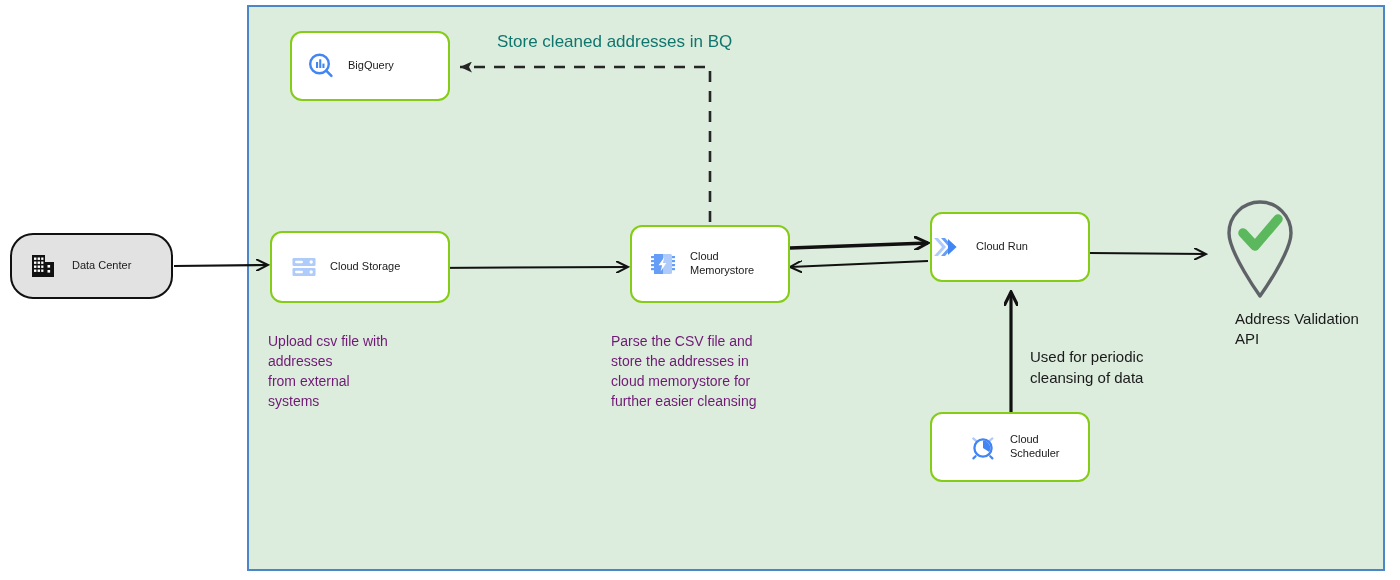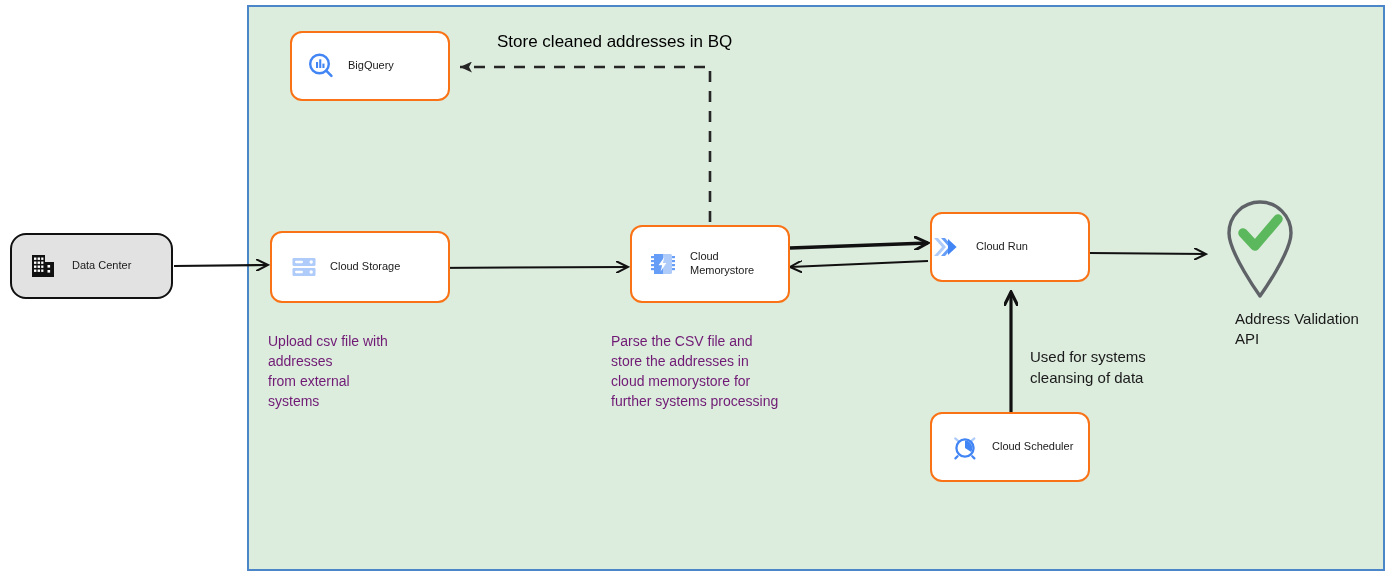--- a/index.html
+++ b/index.html
@@ -31,21 +31,21 @@
   
   .node {
     position: absolute;
     box-sizing: border-box;
     display: flex;
     align-items: center;
     border-radius: 12px;
   }
   .node.gcp {
     background: #ffffff;
-    border: 2px solid #f97316;
+    border: 2px solid #84cc16;
   }
   .node.onprem {
     background: #e2e2e2;
     border: 2.5px solid #111111;
     border-radius: 16px;
   }
   .node-icon {
     flex: 0 0 auto;
     display: flex;
     align-items: center;
@@ -65,21 +65,21 @@
     top: 0;
     width: 1400px;
     height: 580px;
     pointer-events: none;
   }
 
   
   .edge-label {
     position: absolute;
     font-size: 17px;
-    color: #000000;
+    color: #0f766e;
     line-height: 1.32;
     white-space: pre-line;
   }
   .note {
     position: absolute;
     font-size: 14px;
     color: #701a75;
     line-height: 1.42;
     white-space: pre-line;
   }
@@ -146,21 +146,21 @@
 
     <g>
       <line x1="1011" y1="418" x2="1011" y2="292" stroke="#111111" stroke-width="3.2" marker-end="url(#ah-open-up)"></line>
     </g>
 
     <g>
       <path d="M710,222 L710,67 L460,67" fill="none" stroke="#262626" stroke-width="2.6" stroke-dasharray="11 9" marker-end="url(#ah-solid)"></path>
     </g>
   </svg>
 
-  <div class="node onprem" style="left:10px; top:233px; width:163px; height:66px; padding-left:18px; gap:16px;">
+  <div class="node onprem" style="left:10px; top:233px; width:163px; height:66px; padding-left:18px; gap:16px;border-radius:23px;">
     <span class="node-icon">
       <svg width="26" height="26" viewBox="0 0 26 26" xmlns="http://www.w3.org/2000/svg">
         <rect x="2" y="2" width="13" height="22" fill="#111111"></rect>
         <rect x="15" y="9" width="9" height="15" fill="#111111"></rect>
         <g fill="#ffffff">
           <rect x="4" y="4.5" width="2.4" height="2.4"></rect>
             <rect x="7.6" y="4.5" width="2.4" height="2.4"></rect>
             <rect x="11.2" y="4.5" width="2.2" height="2.4"></rect>
           <rect x="4" y="8.5" width="2.4" height="2.4"></rect>
             <rect x="7.6" y="8.5" width="2.4" height="2.4"></rect>
@@ -232,21 +232,21 @@
     <span class="node-icon">
       <svg width="30" height="26" viewBox="0 0 30 26" xmlns="http://www.w3.org/2000/svg">
         <path d="M2 4 L10 13 L2 22 L6 22 L14 13 L6 4 Z" fill="#aecbfa"></path>
         <path d="M9 4 L17 13 L9 22 L13 22 L21 13 L13 4 Z" fill="#669df6"></path>
         <path d="M16 5 L24.6 13 L16 21 Z" fill="#4285f4"></path>
       </svg>
     </span>
     <span class="node-label">Cloud Run</span>
   </div>
 
-  <div class="node gcp" style="left:930px; top:412px; width:160px; height:70px; padding-left:18px; gap:12px;">
+  <div class="node gcp" style="left:930px; top:412px; width:160px; height:70px; padding-left:36px; gap:12px;">
     <span class="node-icon">
       <svg width="30" height="30" viewBox="0 0 30 30" xmlns="http://www.w3.org/2000/svg">
         <line x1="5.2" y1="6.4" x2="8.4" y2="9.2" stroke="#aecbfa" stroke-width="2.2" stroke-linecap="round"></line>
         <line x1="24.4" y1="6.4" x2="21.2" y2="9.2" stroke="#aecbfa" stroke-width="2.2" stroke-linecap="round"></line>
         <line x1="7.6" y1="24.2" x2="5.4" y2="26.4" stroke="#4285f4" stroke-width="2.2" stroke-linecap="round"></line>
         <line x1="22.2" y1="24.2" x2="24.4" y2="26.4" stroke="#4285f4" stroke-width="2.2" stroke-linecap="round"></line>
         <circle cx="15" cy="16" r="8.6" fill="none" stroke="#4285f4" stroke-width="2.3"></circle>
         <path d="M15 16 L15 8.6 A7.4 7.4 0 0 1 21.2 19.9 Z" fill="#4285f4"></path>
       </svg>
     </span>
@@ -260,26 +260,26 @@
         <path d="M24 38 L36 51 L59 24" fill="none" stroke="#5cb85c" stroke-width="9.5" stroke-linecap="round" stroke-linejoin="round"></path>
       </svg>
     </span>
     <span class="ext-label" style="left:16px; top:114px; width:180px;">Address Validation
 API</span>
   </div>
 
   <div class="edge-label" style="left:497px; top:31px;">Store cleaned addresses in BQ</div>
 
 
-  <div class="small-note" style="left:1030px; top:347px;">Used for systems
+  <div class="small-note" style="left:1030px; top:347px;">Used for periodic
 cleansing of data</div>
 
   <div class="note" style="left:268px; top:332px; width:300px;">Upload csv file with
 addresses
 from external
 systems</div>
 
   <div class="note" style="left:611px; top:332px; width:300px;">Parse the CSV file and
 store the addresses in
 cloud  memorystore for
-further systems processing</div>
+further easier cleansing</div>
 
 </div>
 
 </body></html>

